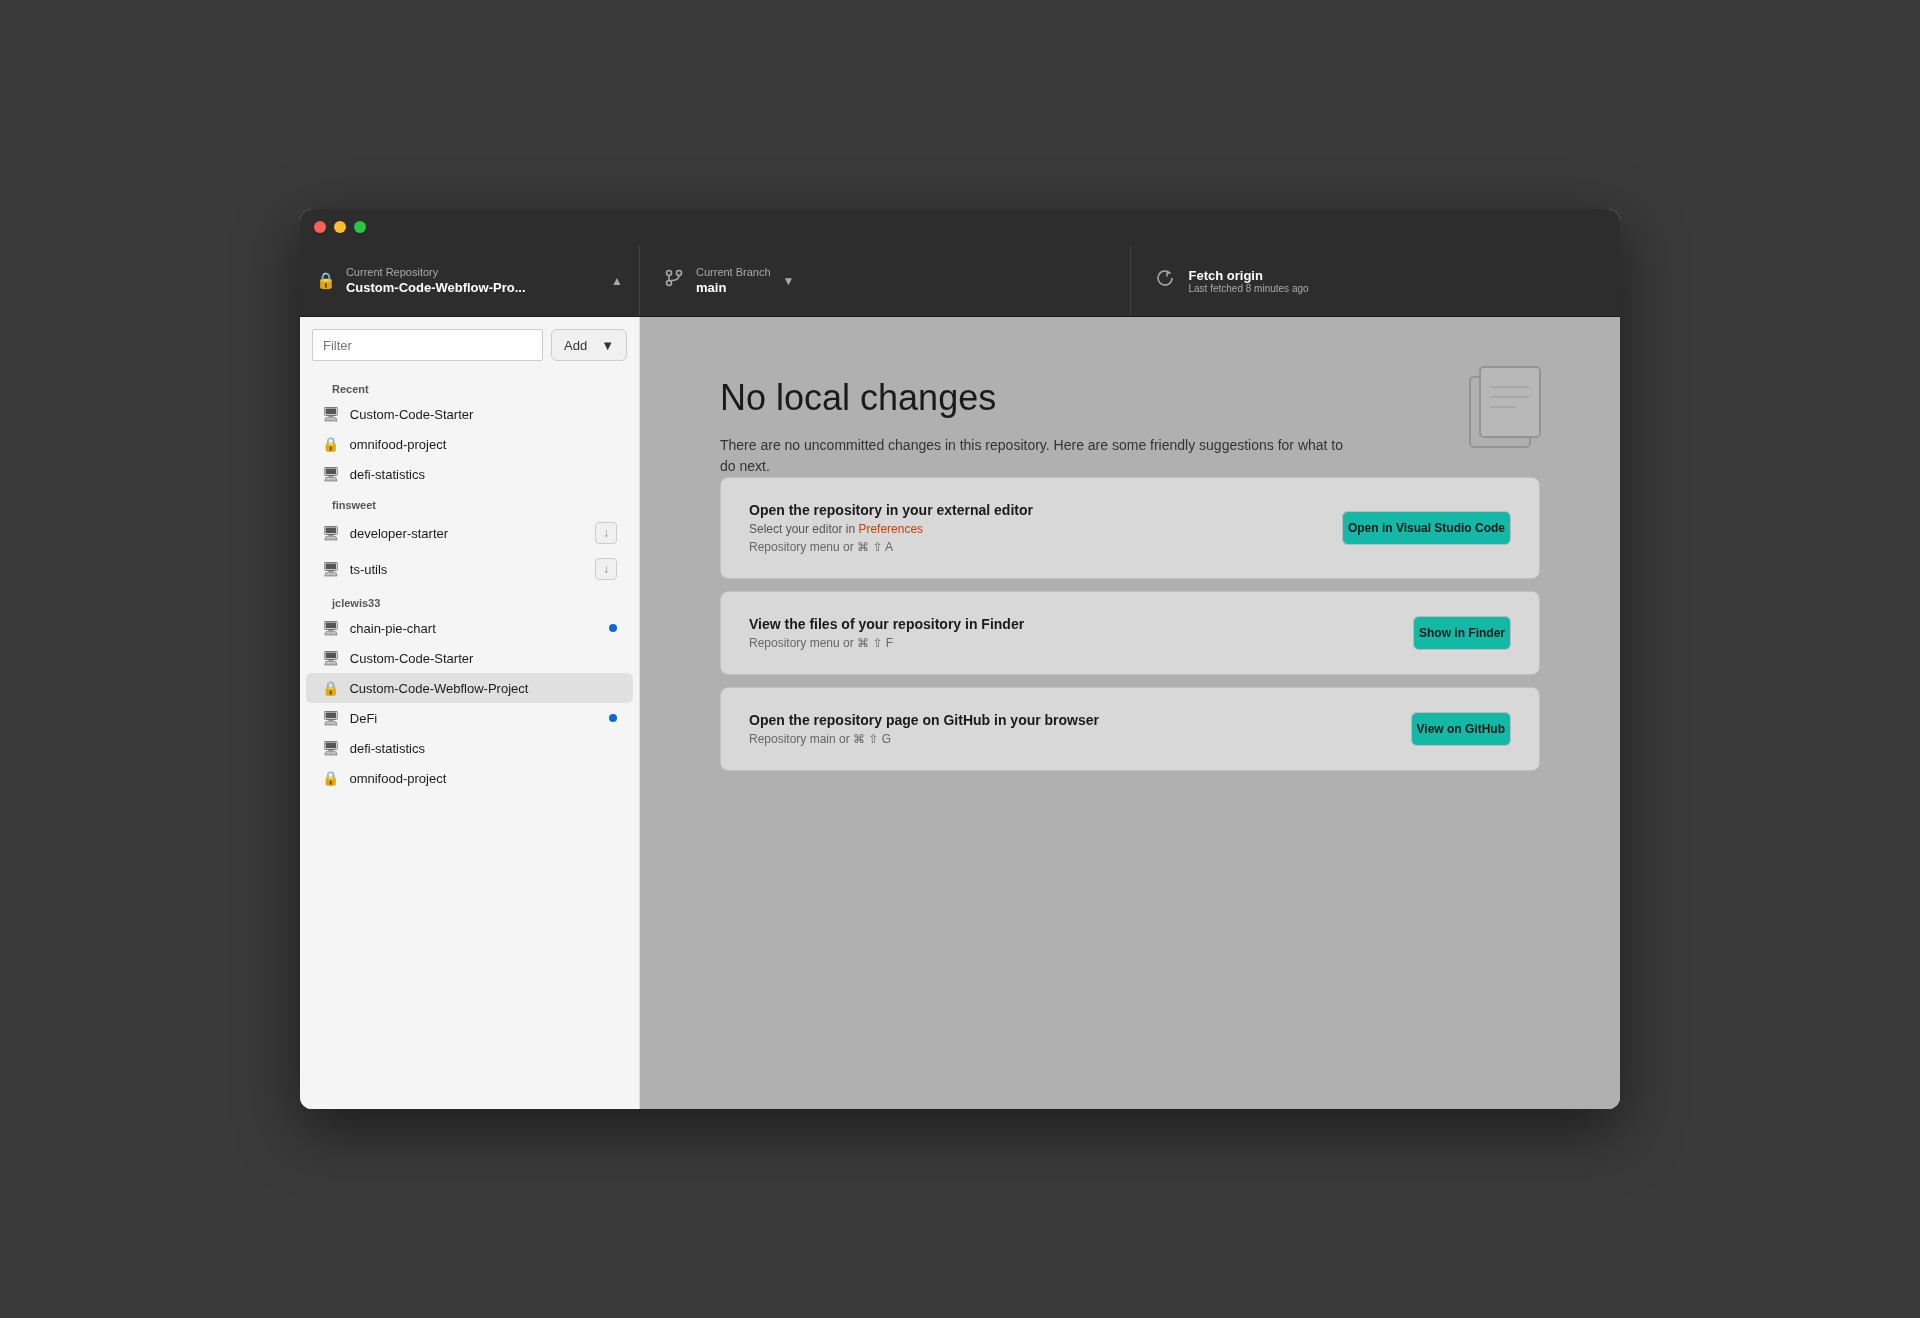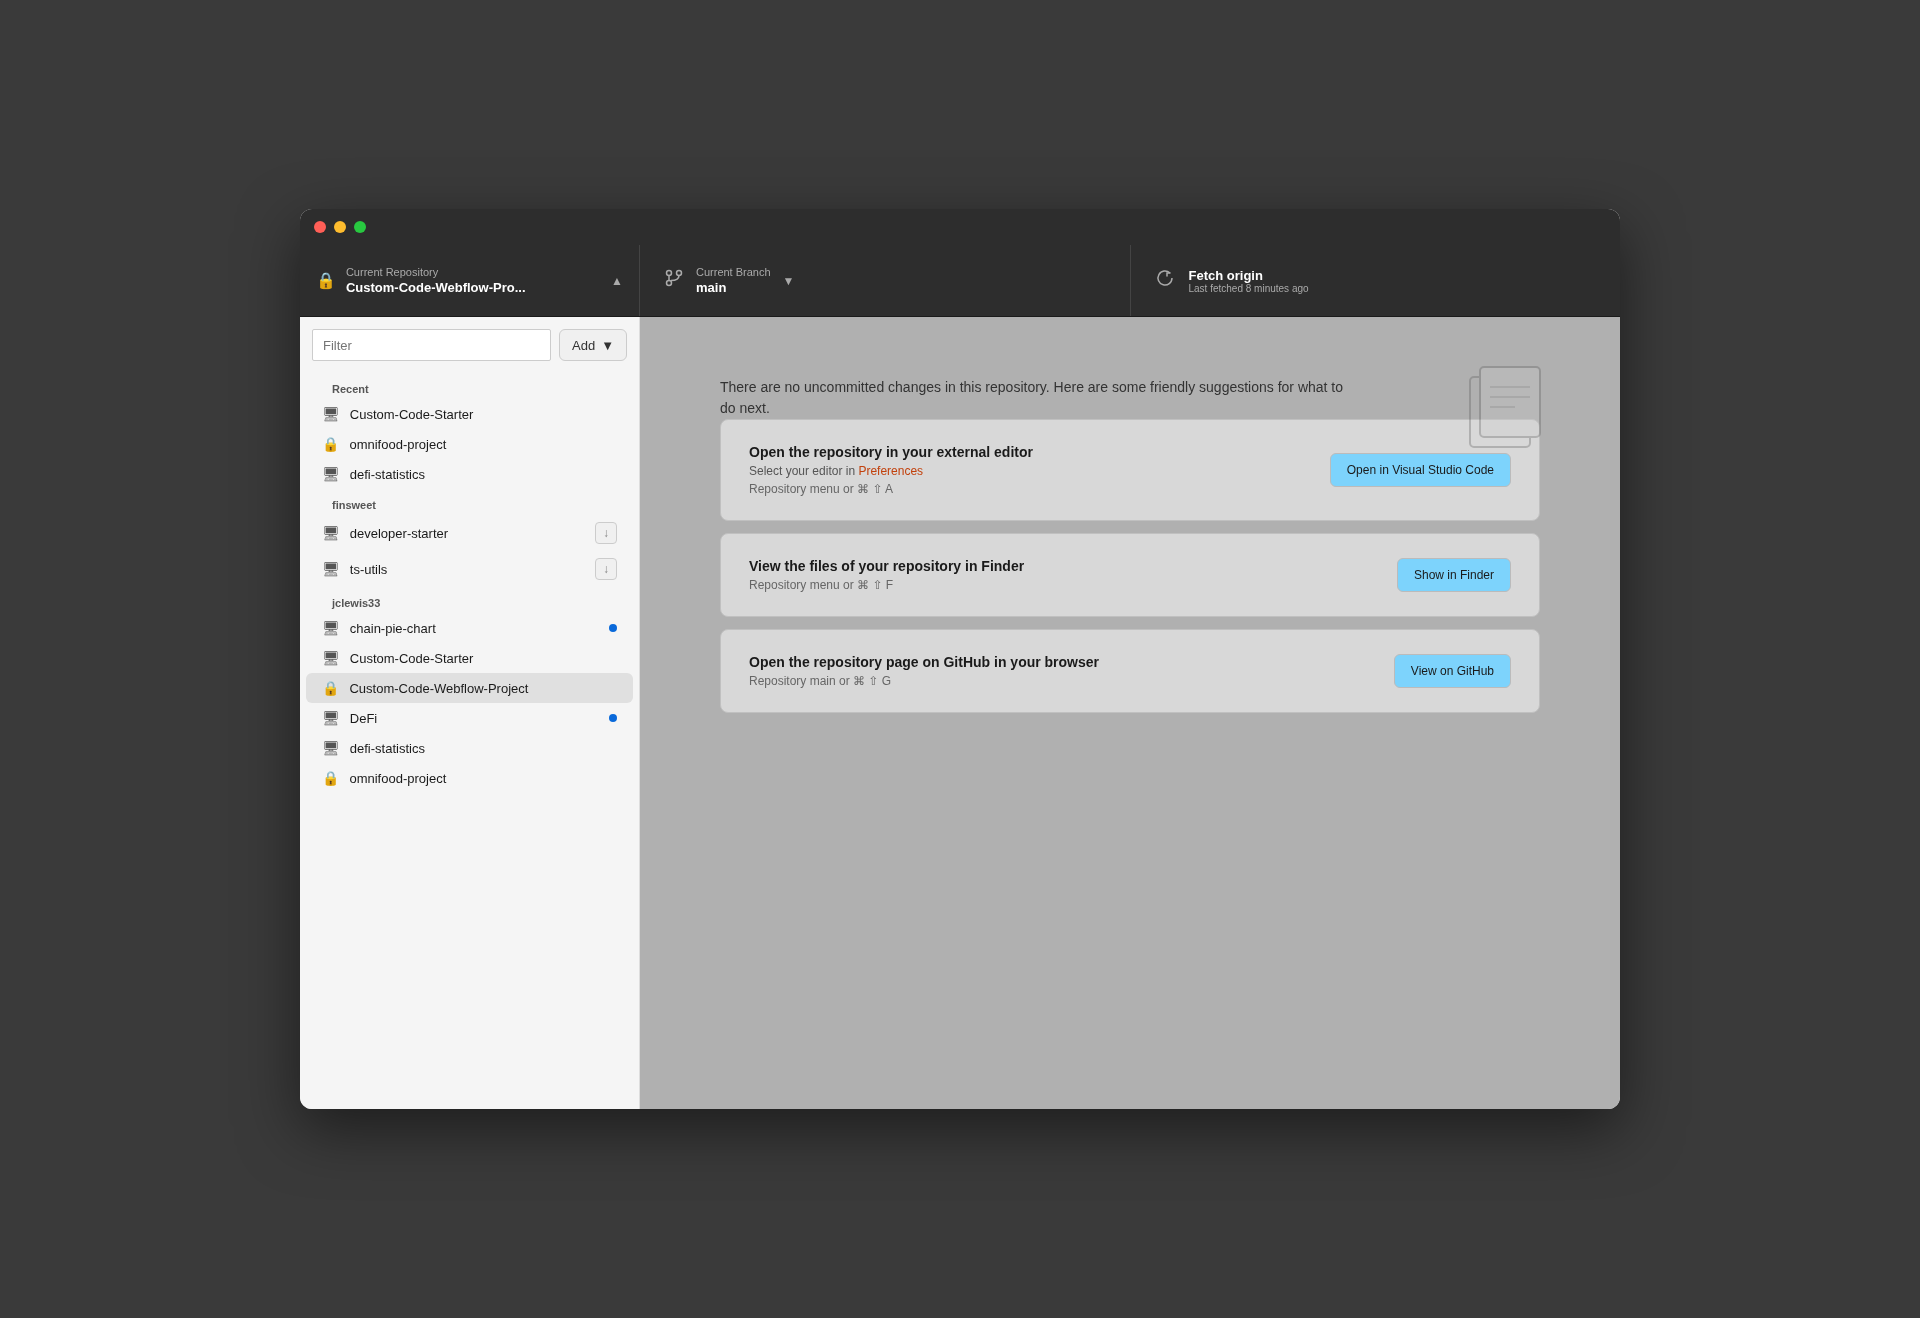--- a/index.html
+++ b/index.html
@@ -153,21 +153,21 @@
       background: #f0f0f0;
       border: 1px solid #ccc;
       border-radius: 6px;
       padding: 12px 12px;
       font-size: 13px;
       font-weight: 500;
       color: #333;
       cursor: pointer;
       display: flex;
       align-items: center;
-      gap: 6px;
+      gap: 14px;
     }
     .sidebar-list {
       flex: 1;
       overflow-y: auto;
       padding: 4px 0;
     }
     .section-header {
       font-size: 11px;
       font-weight: 700;
       color: #555;
@@ -279,26 +279,26 @@
     .suggestion-sub a {
       color: #c2410c;
       text-decoration: none;
     }
     .suggestion-shortcut {
       font-size: 12px;
       color: #666;
     }
     .suggestion-button {
       height: 34px;
-      background: #7dd3fc;
+      background: #14b8a6;
       border: 1px solid #bbb;
       border-radius: 6px;
-      padding: 0 16px;
+      padding: 0 5px;
       font-size: 12px;
-      font-weight: 400;
+      font-weight: 700;
       color: #1a1a1a;
       cursor: pointer;
       white-space: nowrap;
       flex-shrink: 0;
     }
     
     .illustration {
       position: absolute;
       top: 40px;
       right: 60px;
@@ -436,20 +436,21 @@
         <svg width="100" height="100" viewBox="0 0 100 100" fill="none">
           <rect x="10" y="20" width="60" height="70" rx="4" stroke="#555" stroke-width="2"></rect>
           <rect x="20" y="10" width="60" height="70" rx="4" stroke="#555" stroke-width="2" fill="#ccc"></rect>
           <line x1="30" y1="30" x2="70" y2="30" stroke="#888" stroke-width="1.5"></line>
           <line x1="30" y1="40" x2="70" y2="40" stroke="#888" stroke-width="1.5"></line>
           <line x1="30" y1="50" x2="55" y2="50" stroke="#888" stroke-width="1.5"></line>
         </svg>
       </div>
 
       <div class="content-inner">
+        <h1 class="no-changes-title">No local changes</h1>
         <p class="no-changes-desc">There are no uncommitted changes in this repository. Here are some friendly suggestions for what to do next.</p>
 
         <div class="suggestion-card">
           <div class="suggestion-text">
             <div class="suggestion-title">Open the repository in your external editor</div>
             <div class="suggestion-sub">
               <span>Select your editor in </span>
               <a href="#">Preferences</a>
             </div>
             <div class="suggestion-shortcut">Repository menu or ⌘ ⇧ A</div>

